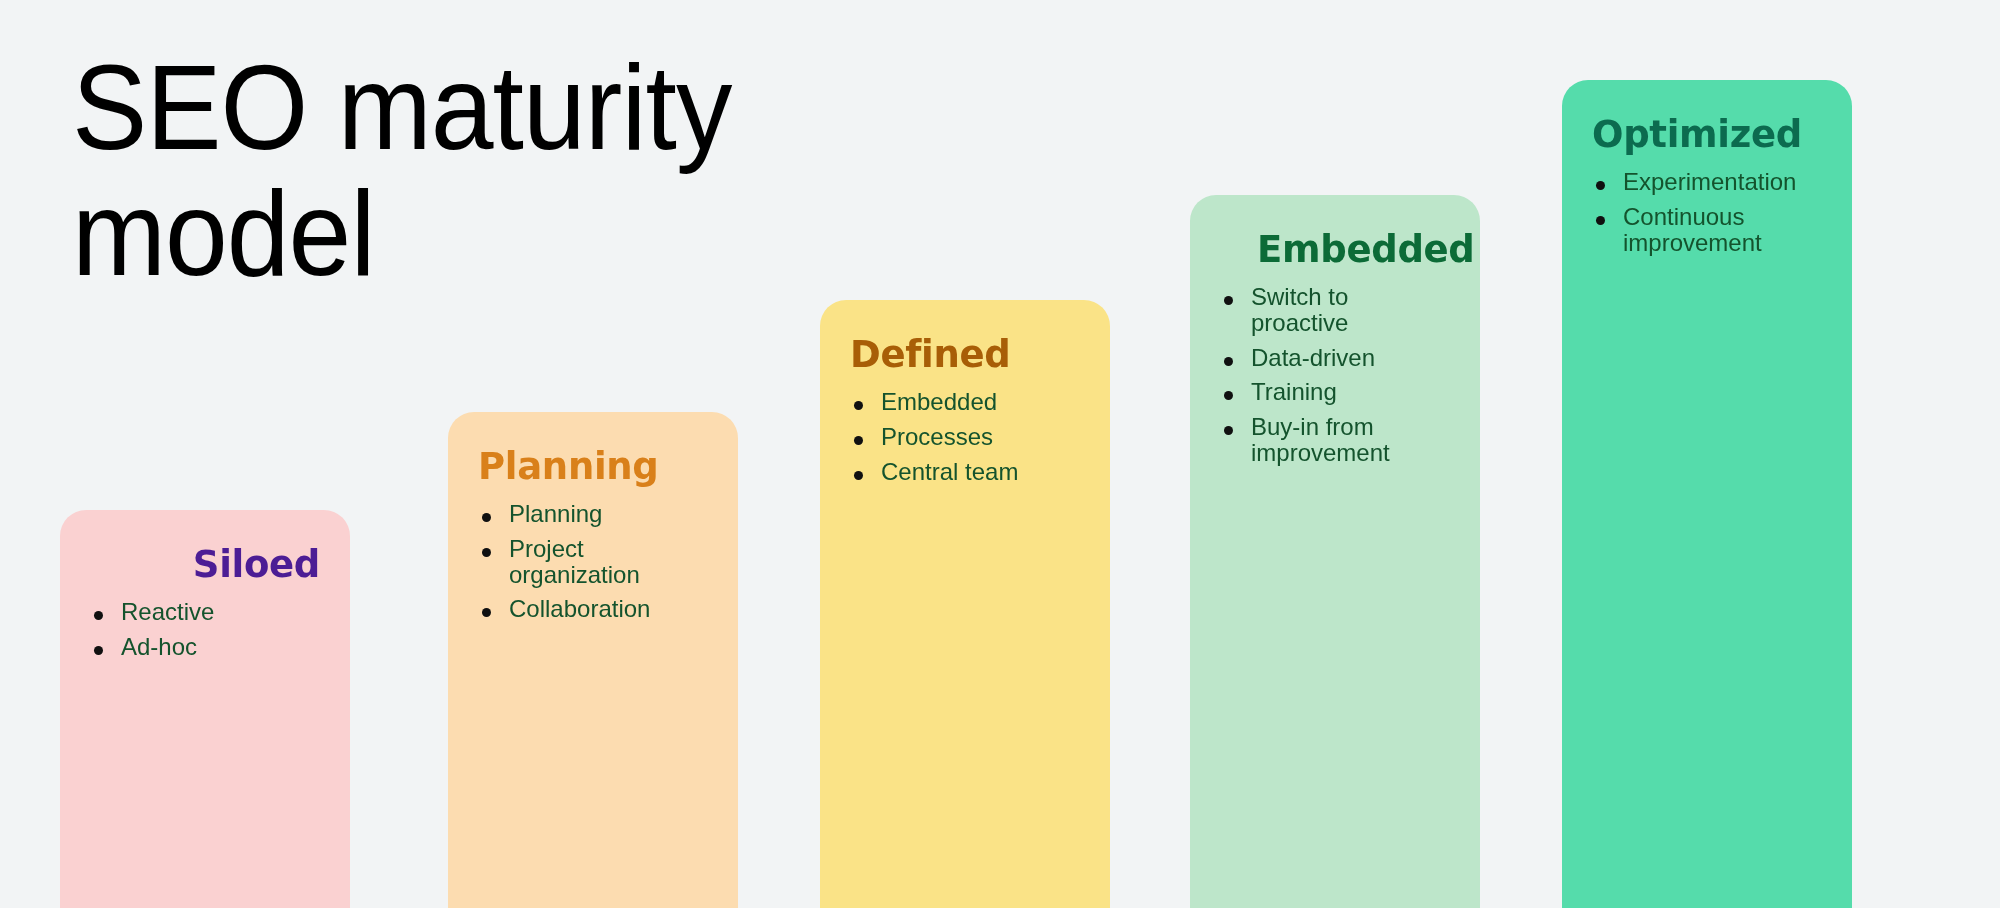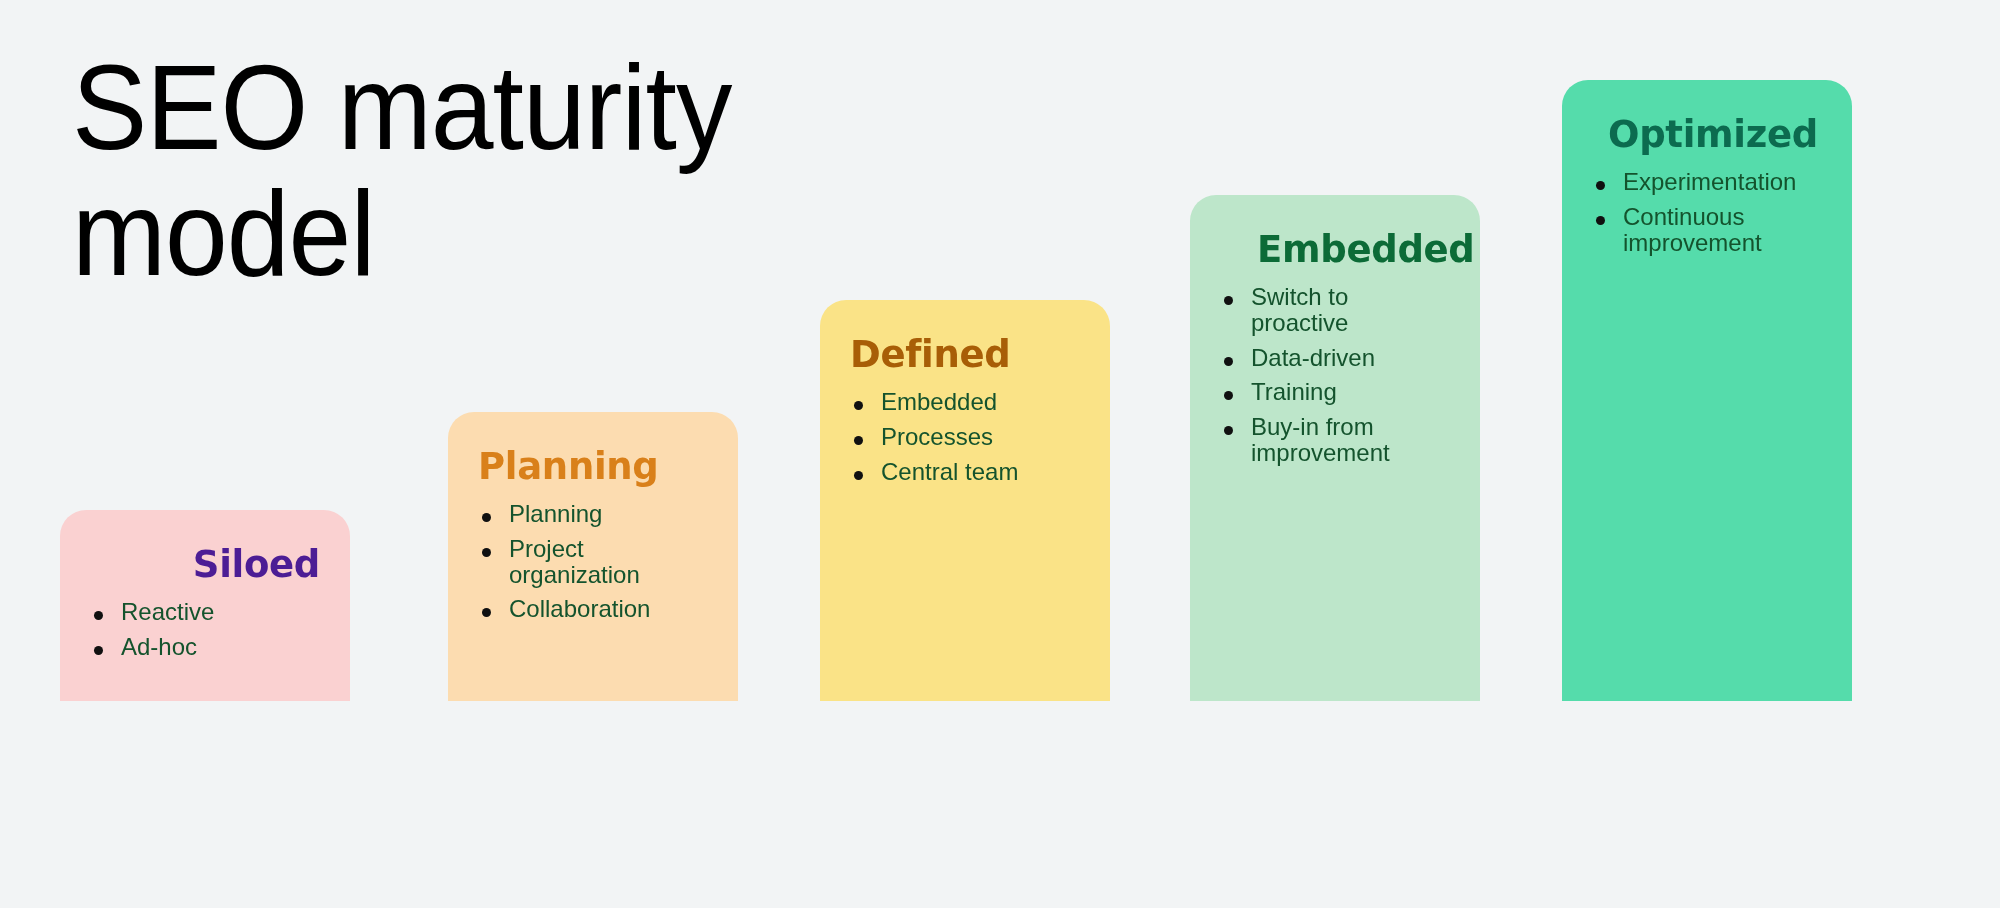--- a/index.html
+++ b/index.html
@@ -10,21 +10,21 @@
     width: 2000px;
     height: 908px;
     overflow: hidden;
     background: #f2f4f5;
     font-family: "DejaVu Sans", "Liberation Sans", sans-serif;
   }
 
   #canvas {
     position: relative;
     width: 2000px;
-    height: 701px;
+    height: 908px;
     background: #f2f4f5;
     overflow: hidden;
   }
 
   
   #page-title {
     position: absolute;
     left: 72px;
     top: 44px;
     width: 980px;
@@ -176,21 +176,21 @@
           <span>Training</span>
         </li>
         <li>
           <span class="bullet-dot"></span>
           <span>Buy-in from improvement</span>
         </li>
       </ul>
     </div>
 
     <div class="stage-card" id="card-optimized" style="background: rgb(85, 220, 171);">
-      <div class="card-heading" style="color: rgb(12, 107, 79); margin-left: 16px;">Optimized</div>
+      <div class="card-heading" style="color: rgb(12, 107, 79);">Optimized</div>
       <ul class="card-list">
         <li>
           <span class="bullet-dot"></span>
           <span>Experimentation</span>
         </li>
         <li>
           <span class="bullet-dot"></span>
           <span>Continuous improvement</span>
         </li>
       </ul>

